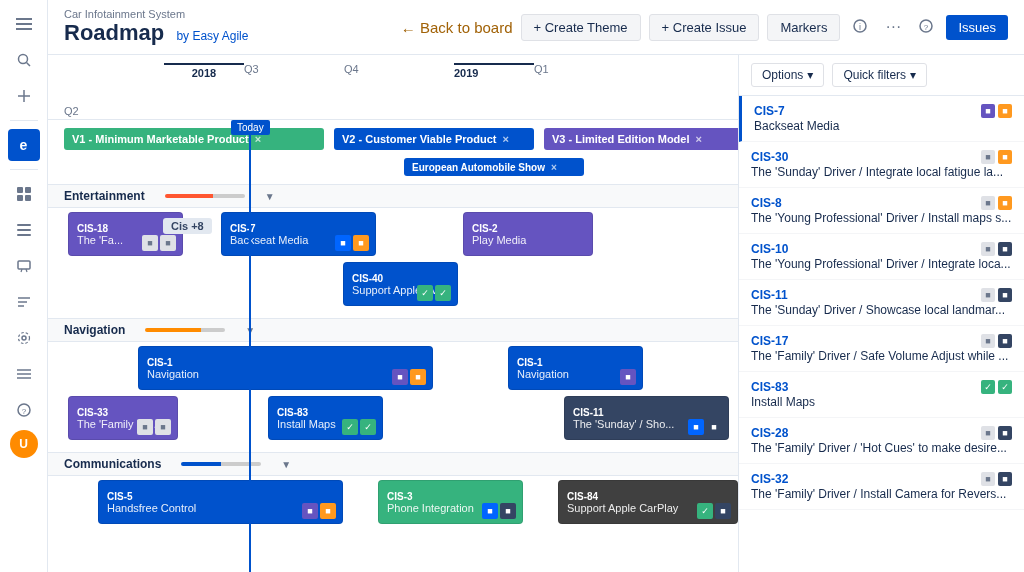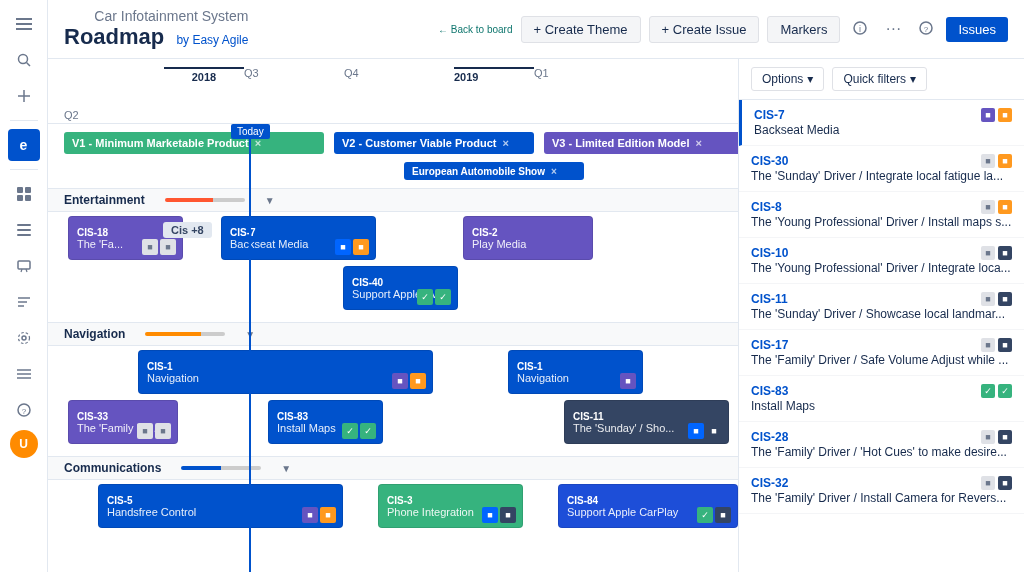--- a/index.html
+++ b/index.html
@@ -40,25 +40,25 @@
     
     .header {
       padding: 8px 16px;
       border-bottom: 1px solid #e2e8f0;
       display: flex;
       align-items: center;
       justify-content: space-between;
       flex-shrink: 0;
     }
     .header-left {}
-    .app-name { font-size: 14px; color: #6b778c; text-align: right; }
+    .app-name { font-size: 11px; color: #6b778c; }
     .page-title { font-size: 22px; font-weight: 600; color: #172b4d; }
     .page-title .by-label { font-size: 12px; color: #0052cc; font-weight: 400; margin-left: 6px; }
     .header-right { display: flex; align-items: center; gap: 8px; }
-    .back-link { font-size: 10px; color: #0f766e; cursor: pointer; display: flex; align-items: center; gap: 4px; margin-left: 7px; }
+    .back-link { font-size: 15px; color: #a16207; cursor: pointer; display: flex; align-items: center; gap: 4px; margin-left: 7px; }
     .btn { padding: 5px 12px; border-radius: 3px; font-size: 13px; cursor: pointer; border: none; display: flex; align-items: center; gap: 4px; }
     .btn-default { background: #f4f5f7; color: #172b4d; border: 1px solid #dfe1e6; }
     .btn-primary { background: #0052cc; color: #fff; }
     .btn-icon { background: none; border: none; color: #6b778c; cursor: pointer; padding: 5px; border-radius: 3px; font-size: 13px; }
 
     
     .content { display: flex; flex: 1; overflow: hidden; }
 
     
     .roadmap-area {
@@ -451,21 +451,21 @@
 
             <div class="bar" style="background: #36b37e; left: 330px; width: 145px; top: 4px;">
               <span class="bar-label">CIS-3</span>
               <span class="bar-sublabel">Phone Integration</span>
               <div class="bar-icons">
                 <div class="bar-icon icon-blue">■</div>
                 <div class="bar-icon icon-dark">■</div>
               </div>
             </div>
 
-            <div class="bar" style="background: #1d4ed8; left: 510px; width: 180px; top: 4px;">
+            <div class="bar" style="background: #404040; left: 510px; width: 180px; top: 4px;">
               <span class="bar-label">CIS-84</span>
               <span class="bar-sublabel">Support Apple CarPlay</span>
               <div class="bar-icons">
                 <div class="bar-icon icon-check">✓</div>
                 <div class="bar-icon icon-dark">■</div>
               </div>
             </div>
           </div>
         </div>
 

